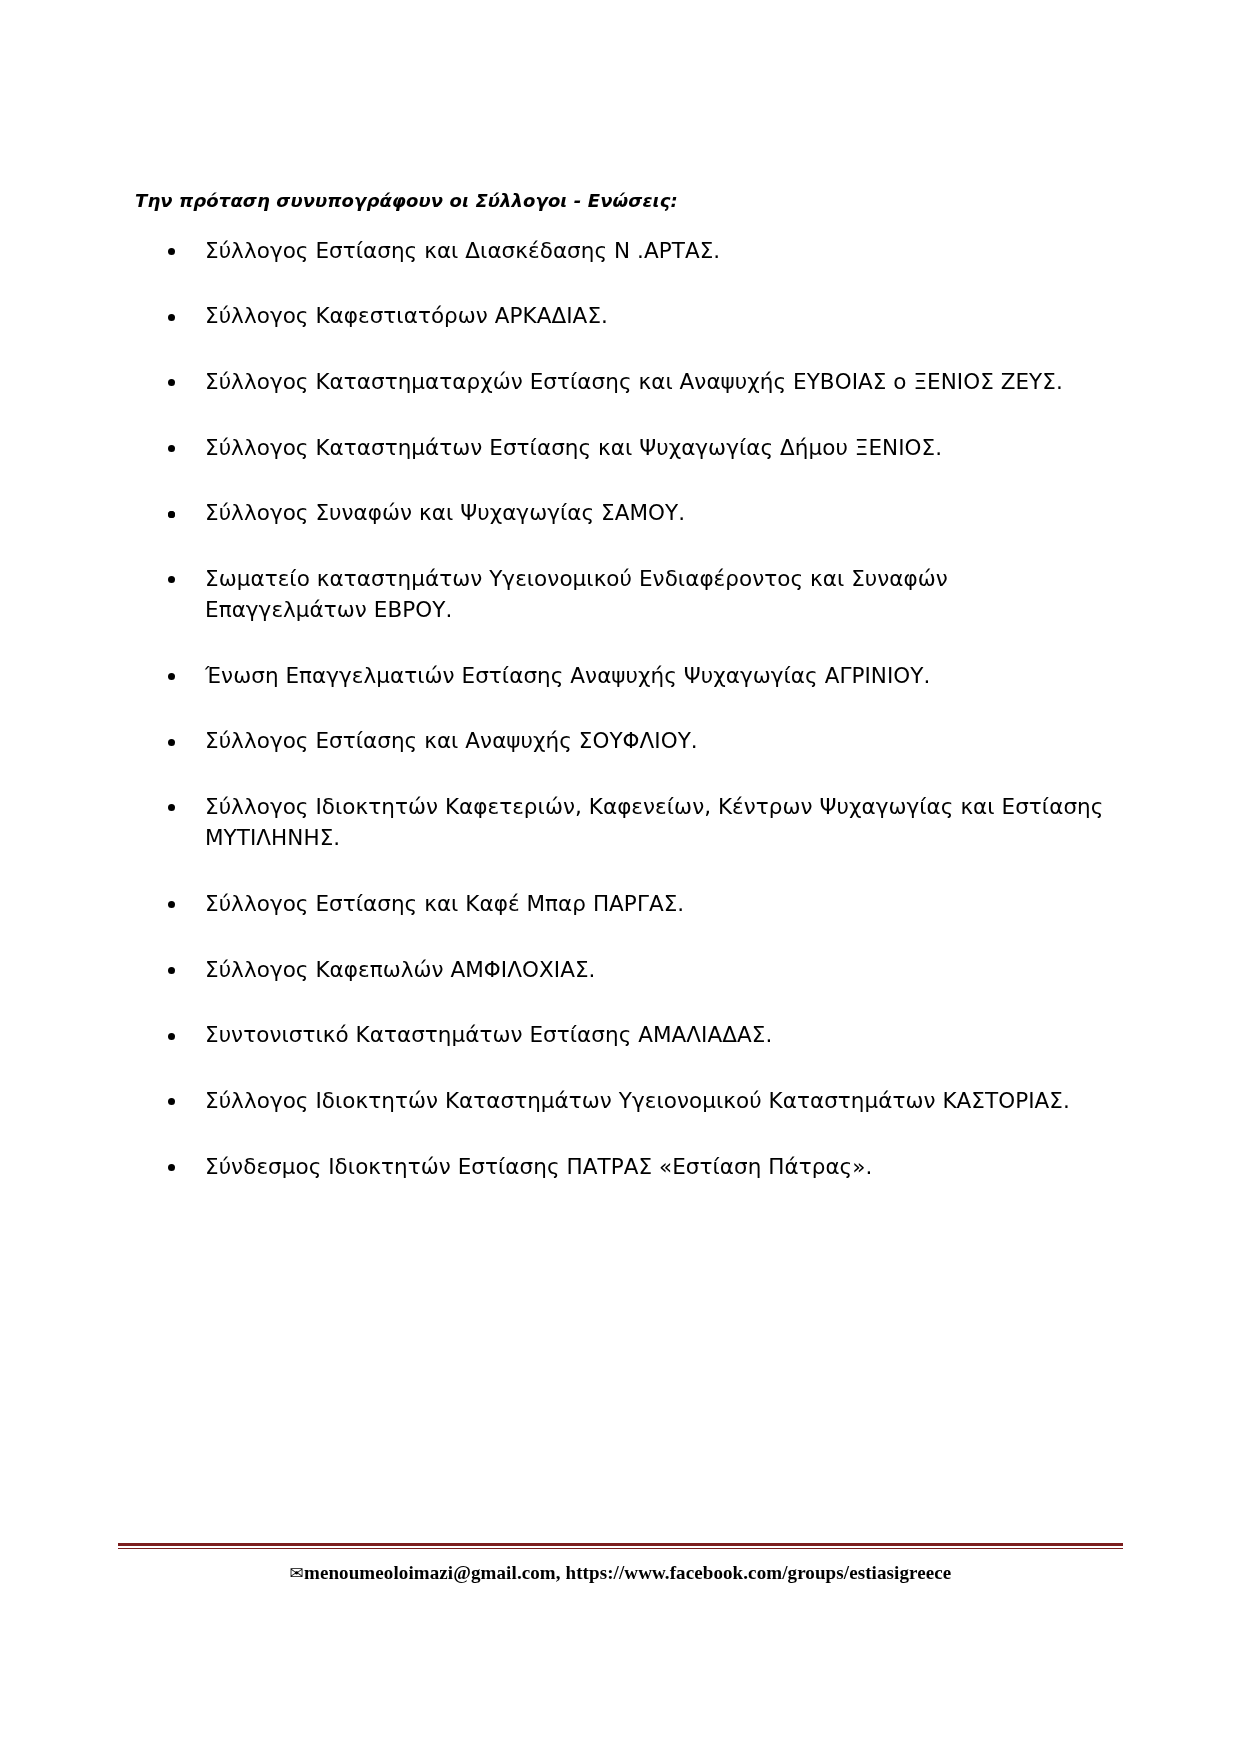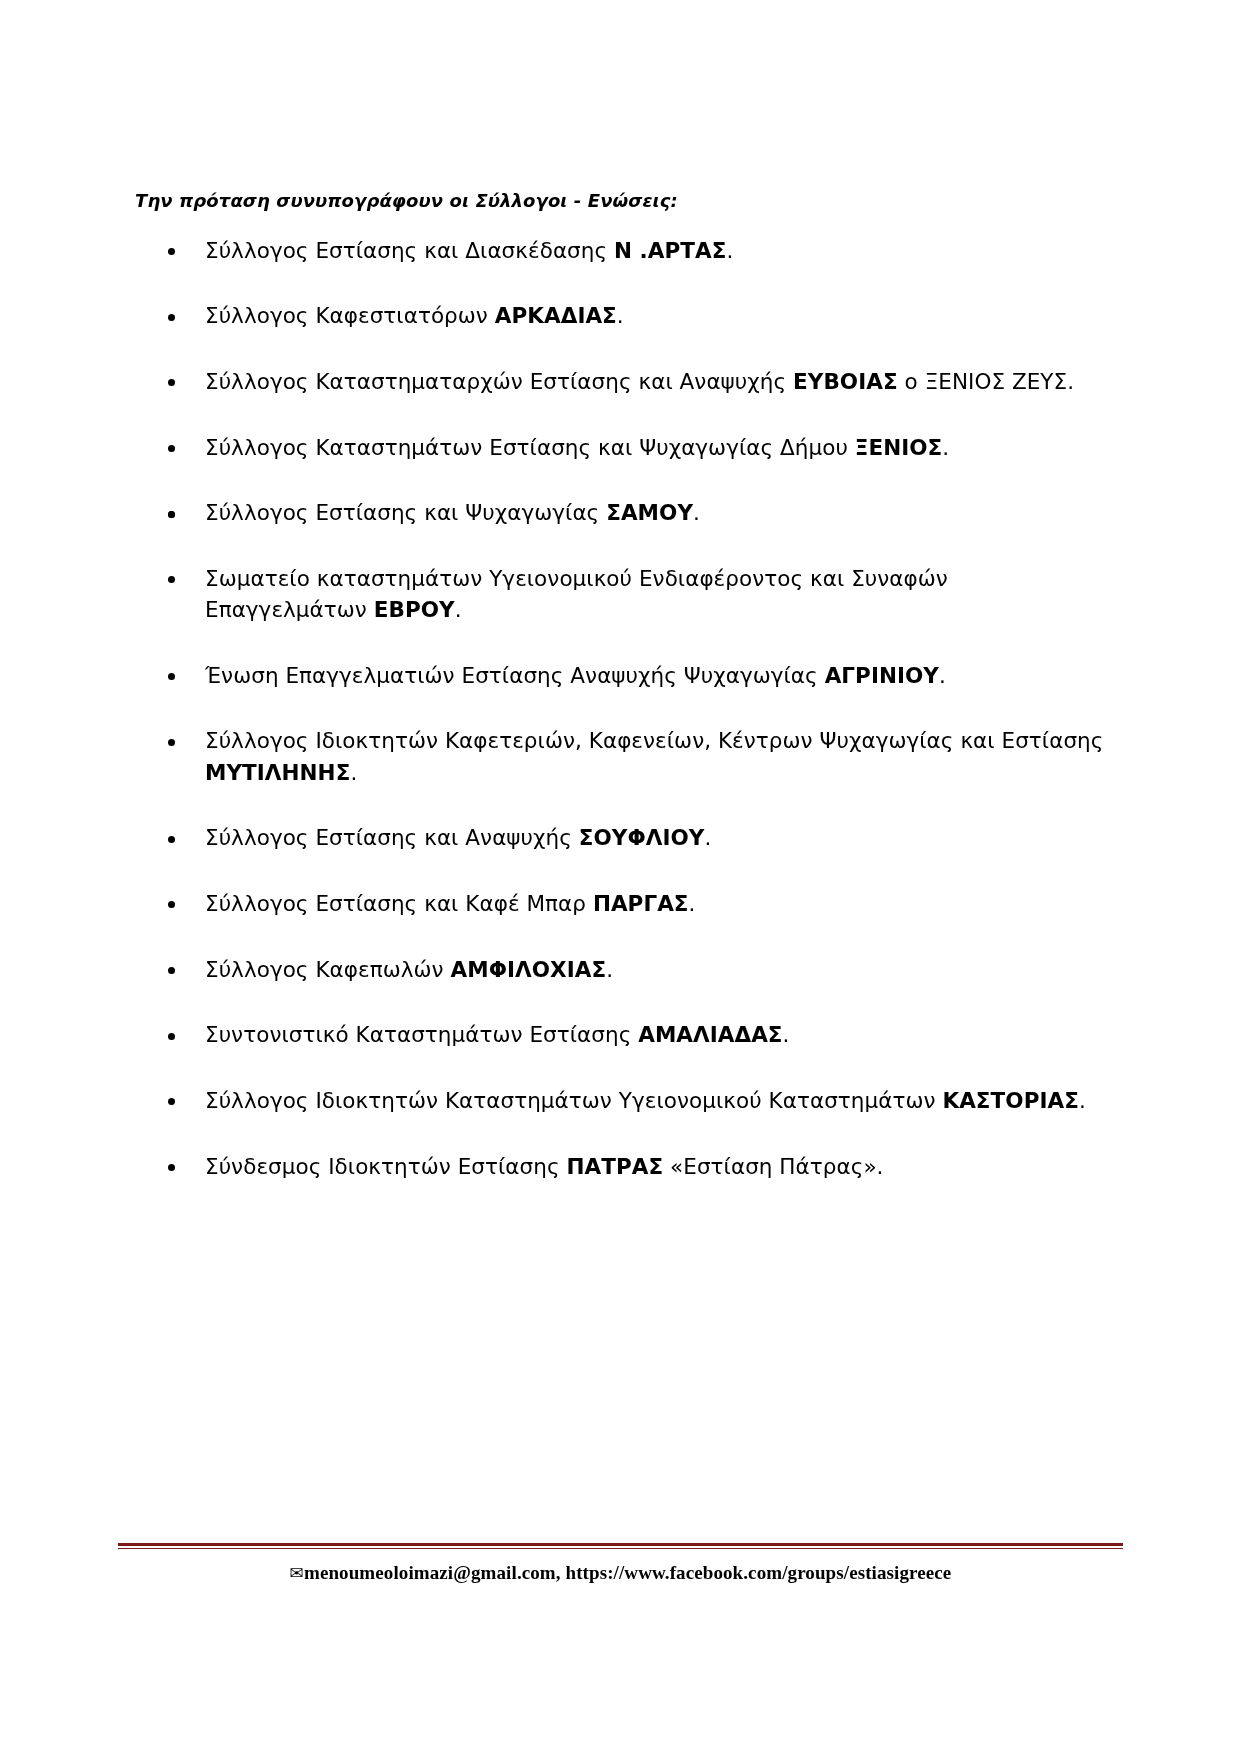--- a/index.html
+++ b/index.html
@@ -58,21 +58,21 @@
     position: absolute;
     left: 33px;
     top: 0.62em;
     width: 7px;
     height: 7px;
     background: #000000;
     border-radius: 50%;
     display: block;
   }
   .item-text b {
-    font-weight: bold;
+    font-weight: normal;
   }
   .footer {
     position: absolute;
     left: 0;
     right: 0;
     bottom: 168px;
     text-align: center;
     font-weight: bold;
   }
   .footer-rule-wrap {
@@ -111,25 +111,25 @@
   <div class="content">
 
     <p class="doc-heading">Την πρόταση συνυπογράφουν οι Σύλλογοι - Ενώσεις:</p>
 
     <ul class="assoc-list">
         <li><span class="bullet-dot"></span><span class="item-text"><span>Σύλλογος Εστίασης και Διασκέδασης </span><b>Ν .ΑΡΤΑΣ</b><span>.</span></span></li>
         <li><span class="bullet-dot"></span><span class="item-text"><span>Σύλλογος Καφεστιατόρων </span><b>ΑΡΚΑΔΙΑΣ</b><span>.</span></span></li>
         <li><span class="bullet-dot"></span><span class="item-text"><span>Σύλλογος Καταστηματαρχών Εστίασης και Αναψυχής </span><b>ΕΥΒΟΙΑΣ</b><span> ο ΞΕΝΙΟΣ ΖΕΥΣ.</span></span></li>
         <li><span class="bullet-dot"></span><span class="item-text"><span>Σύλλογος Καταστημάτων Εστίασης και Ψυχαγωγίας Δήμου </span><b>ΞΕΝΙΟΣ</b><span>.</span></span></li>
         <li><span class="bullet-dot"></span></li>
-        <li><span class="bullet-dot"></span><span class="item-text"><span>Σύλλογος Εστίασης και Ψυχαγωγίας </span><b>ΣΑΜΟΥ</b><span>.</span></span></li>
+        <li><span class="bullet-dot"></span><span class="item-text"><span>Σύλλογος Συναφών και Ψυχαγωγίας </span><b>ΣΑΜΟΥ</b><span>.</span></span></li>
         <li><span class="bullet-dot"></span><span class="item-text"><span>Σωματείο καταστημάτων Υγειονομικού Ενδιαφέροντος και Συναφών Επαγγελμάτων </span><b>ΕΒΡΟΥ</b><span>.</span></span></li>
         <li><span class="bullet-dot"></span><span class="item-text"><span>Ένωση Επαγγελματιών Εστίασης Αναψυχής Ψυχαγωγίας </span><b>ΑΓΡΙΝΙΟΥ</b><span>.</span></span></li>
+        <li><span class="bullet-dot"></span><span class="item-text"><span>Σύλλογος Εστίασης και Αναψυχής </span><b>ΣΟΥΦΛΙΟΥ</b><span>.</span></span></li>
         <li><span class="bullet-dot"></span><span class="item-text"><span>Σύλλογος Ιδιοκτητών Καφετεριών, Καφενείων, Κέντρων Ψυχαγωγίας και Εστίασης </span><b>ΜΥΤΙΛΗΝΗΣ</b><span>.</span></span></li>
-        <li><span class="bullet-dot"></span><span class="item-text"><span>Σύλλογος Εστίασης και Αναψυχής </span><b>ΣΟΥΦΛΙΟΥ</b><span>.</span></span></li>
         <li><span class="bullet-dot"></span><span class="item-text"><span>Σύλλογος Εστίασης και Καφέ Μπαρ </span><b>ΠΑΡΓΑΣ</b><span>.</span></span></li>
         <li><span class="bullet-dot"></span><span class="item-text"><span>Σύλλογος Καφεπωλών </span><b>ΑΜΦΙΛΟΧΙΑΣ</b><span>.</span></span></li>
         <li><span class="bullet-dot"></span><span class="item-text"><span>Συντονιστικό Καταστημάτων Εστίασης </span><b>ΑΜΑΛΙΑΔΑΣ</b><span>.</span></span></li>
         <li><span class="bullet-dot"></span><span class="item-text"><span>Σύλλογος Ιδιοκτητών Καταστημάτων Υγειονομικού Καταστημάτων </span><b>ΚΑΣΤΟΡΙΑΣ</b><span>.</span></span></li>
         <li><span class="bullet-dot"></span><span class="item-text"><span>Σύνδεσμος Ιδιοκτητών Εστίασης </span><b>ΠΑΤΡΑΣ</b><span>  «Εστίαση Πάτρας».</span></span></li>
       </ul>
 
   </div>
 
   <div class="footer">

